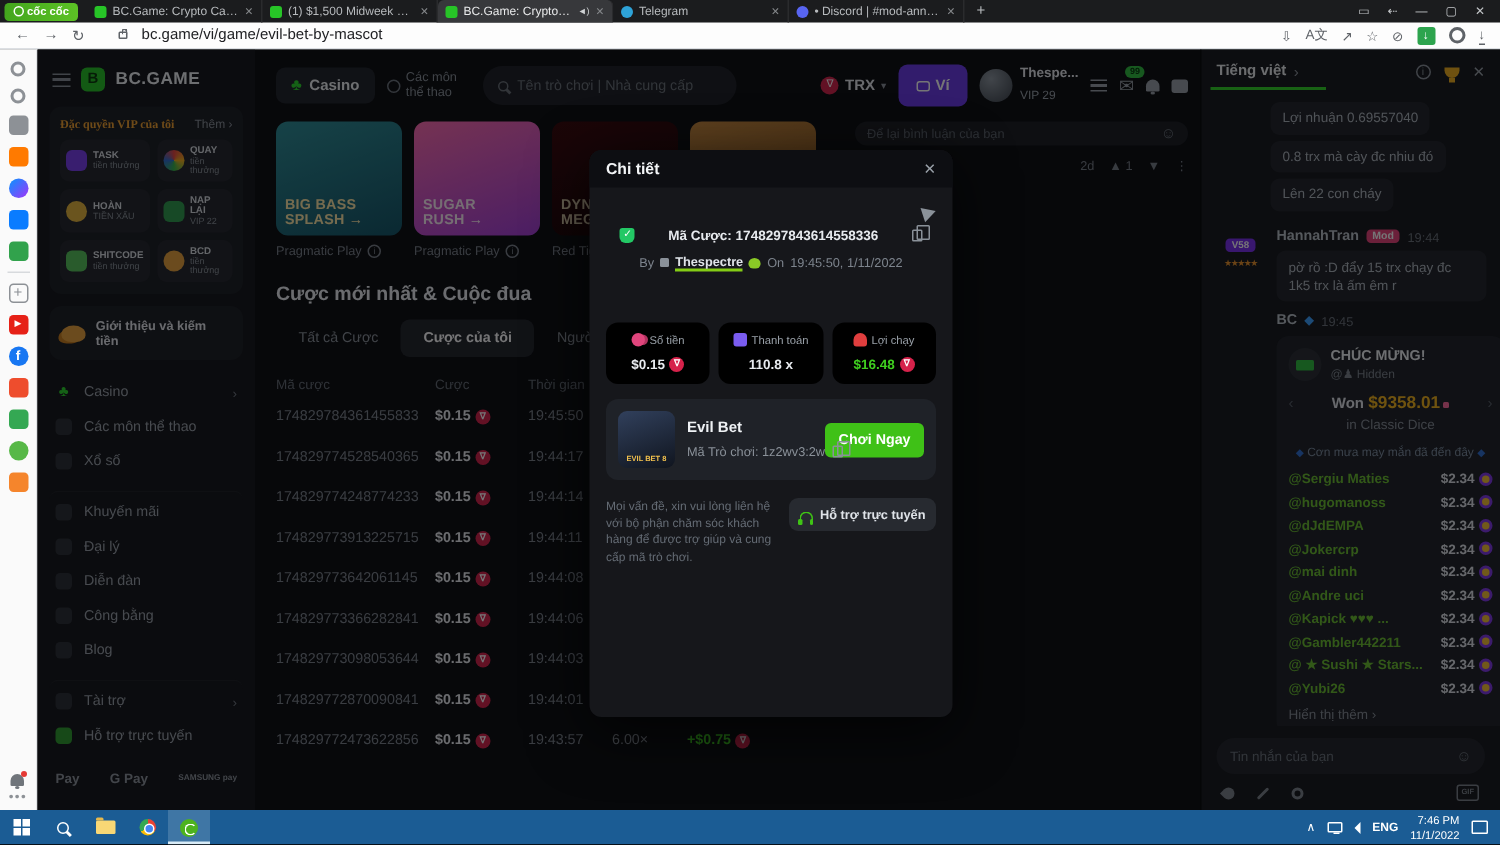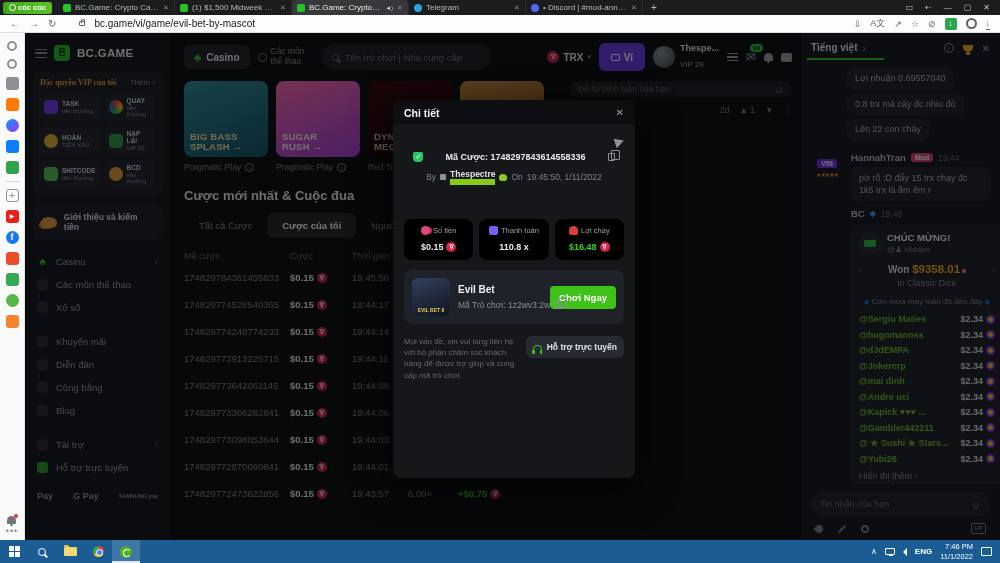--- a/index.html
+++ b/index.html
@@ -242,21 +242,21 @@
   .m-body{padding:8px 11px;}
   .m-share{display:flex;justify-content:flex-end;margin-top:4px;}
   .shareic{width:0;height:0;border-left:9px solid #8a9199;border-top:5px solid transparent;border-bottom:5px solid transparent;transform:rotate(-18deg);}
   .m-id{display:flex;justify-content:center;align-items:center;gap:22px;margin-top:5px;}
   .shield{width:10px;height:10px;background:#23c865;border-radius:2px 2px 4px 4px;color:#fff;font-size:7px;line-height:10px;text-align:center;flex:0 0 auto;}
   .shield::after{content:"✓";}
   .m-id .idtxt{color:#e8ebef;font-size:9px;font-weight:bold;white-space:nowrap;}
   .copyic{width:7px;height:8px;border:1px solid #8a9199;border-radius:1px;position:relative;flex:0 0 auto;}
   .copyic::after{content:"";position:absolute;left:2px;top:-4px;width:7px;height:8px;border:1px solid #8a9199;border-radius:1px;}
   .m-by{display:flex;justify-content:center;align-items:center;gap:4px;margin-top:7px;font-size:8.5px;color:#7d848d;}
-  .m-by .uname2{color:#dfe3e8;font-weight:bold;border-bottom:6px solid #84cc16;}
+  .m-by .uname2{color:#dfe3e8;font-weight:bold;border-bottom:2px solid #84cc16;}
   .hatic{width:6px;height:6px;background:#8a9199;border-radius:1px;}
   .frogic{width:8px;height:7px;background:#8ac926;border-radius:50% 50% 40% 40%;}
   .m-stats{display:flex;gap:6px;margin-top:34px;}
   .stat{flex:1;background:#000000;border-radius:8px;padding:7px 3px 8px;}
   .st-l{display:flex;justify-content:center;align-items:center;gap:3px;color:#9aa1a9;font-size:7.5px;white-space:nowrap;}
   .st-v{display:flex;justify-content:center;align-items:center;gap:3px;margin-top:7px;color:#e8ebef;font-size:9px;font-weight:bold;}
   .st-v.win{color:#3fcf1f;}
   .stic{width:9px;height:9px;border-radius:50%;flex:0 0 auto;}
   .stic-coins{background:#e0457c;box-shadow:3px 0 0 -1px #b0335f;}
   .stic-wallet{background:#7a5cf0;border-radius:2px;}
@@ -504,20 +504,25 @@
 
           </div>
 
           <div class="mi mi-gap">
             <span class="mic"></span>
             <span class="ml1">Khuyến mãi</span>
 
           </div>
 
 
+          <div class="mi">
+            <span class="mic"></span>
+            <span class="ml1">Đại lý</span>
+
+          </div>
 
           <div class="mi">
             <span class="mic"></span>
             <span class="ml1">Diễn đàn</span>
 
           </div>
 
           <div class="mi">
             <span class="mic"></span>
             <span class="ml1">Công bằng</span>

